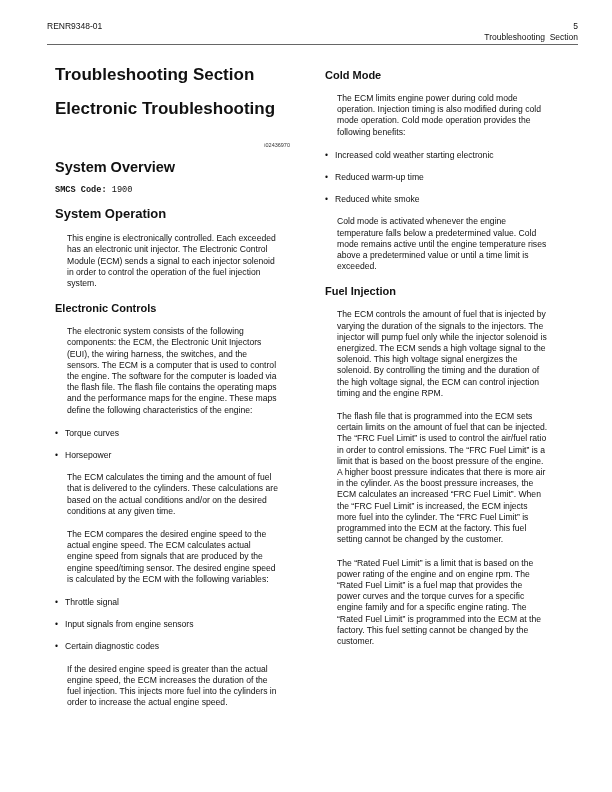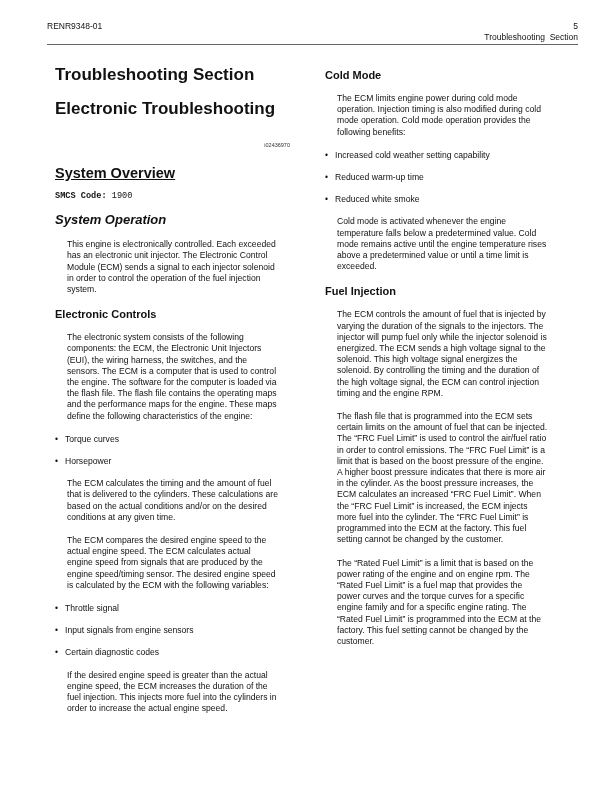--- a/index.html
+++ b/index.html
@@ -11,24 +11,24 @@
   .hdr-right { position: absolute; right: 34px; top: 21px; font-size: 8.5px; text-align: right; line-height: 11px; }
   .hdr-rule { position: absolute; left: 47px; right: 34px; top: 44px; height: 0; border-top: 1px solid #666; }
 
   .col { position: absolute; top: 60px; font-size: 8.6px; line-height: 11.2px; }
   .col-left { left: 55px; width: 235px; }
   .col-right { left: 325px; width: 235px; }
 
   .h1 { font-weight: bold; font-size: 17px; line-height: 20px; margin: 5px 0 0 0; }
   .h1 + .h1 { margin-top: 14px; }
   .docid { text-align: right; font-size: 5.5px; color: #333; margin-top: 22px; line-height: 8px; }
-  .h2 { font-weight: bold; font-size: 14.5px; line-height: 17px; margin-top: 16px; text-decoration: underline; }
+  .h2 { font-weight: bold; font-size: 14.5px; line-height: 17px; margin-top: 10px; }
   .smcs { margin-top: 9px; font-size: 8.6px; font-family: Liberation Mono, monospace; }
   .smcs b { font-weight: bold; }
-  .h2b { font-weight: bold; font-size: 13px; line-height: 16px; margin-top: 10px; font-style: italic; }
+  .h2b { font-weight: bold; font-size: 13px; line-height: 16px; margin-top: 10px; }
   .h3 { font-weight: bold; font-size: 11px; line-height: 14px; }
   p { margin: 12px; }
   .gap { margin-top: 11px; }
   ul { list-style: none; margin: 0; padding: 0; }
   li { position: relative; padding-left: 10px; margin-top: 11px; }
   li::before { content: "\2022"; position: absolute; left: 0; top: 0; }
 </style>
 </head>
 <body>
 
@@ -63,21 +63,21 @@
     <li>Input signals from engine sensors</li>
     <li>Certain diagnostic codes</li>
   </ul>
   <p class="gap">If the desired engine speed is greater than the actual engine speed, the ECM increases the duration of the fuel injection. This injects more fuel into the cylinders in order to increase the actual engine speed.</p>
 </div>
 
 <div class="col col-right">
   <div class="h3" style="margin-top:8px">Cold Mode</div>
   <p class="gap">The ECM limits engine power during cold mode operation. Injection timing is also modified during cold mode operation. Cold mode operation provides the following benefits:</p>
   <ul>
-    <li>Increased cold weather setting capability</li>
+    <li>Increased cold weather starting electronic</li>
     <li>Reduced warm-up time</li>
     <li>Reduced white smoke</li>
   </ul>
   <p class="gap">Cold mode is activated whenever the engine temperature falls below a predetermined value. Cold mode remains active until the engine temperature rises above a predetermined value or until a time limit is exceeded.</p>
   <div class="h3" style="margin-top:12px">Fuel Injection</div>
   <p class="gap">The ECM controls the amount of fuel that is injected by varying the duration of the signals to the injectors. The injector will pump fuel only while the injector solenoid is energized. The ECM sends a high voltage signal to the solenoid. This high voltage signal energizes the solenoid. By controlling the timing and the duration of the high voltage signal, the ECM can control injection timing and the engine RPM.</p>
   <p class="gap">The flash file that is programmed into the ECM sets certain limits on the amount of fuel that can be injected. The “FRC Fuel Limit” is used to control the air/fuel ratio in order to control emissions. The “FRC Fuel Limit” is a limit that is based on the boost pressure of the engine. A higher boost pressure indicates that there is more air in the cylinder. As the boost pressure increases, the ECM calculates an increased “FRC Fuel Limit”. When the “FRC Fuel Limit” is increased, the ECM injects more fuel into the cylinder. The “FRC Fuel Limit” is programmed into the ECM at the factory. This fuel setting cannot be changed by the customer.</p>
   <p class="gap">The “Rated Fuel Limit” is a limit that is based on the power rating of the engine and on engine rpm. The “Rated Fuel Limit” is a fuel map that provides the power curves and the torque curves for a specific engine family and for a specific engine rating. The “Rated Fuel Limit” is programmed into the ECM at the factory. This fuel setting cannot be changed by the customer.</p>
 </div>
 

